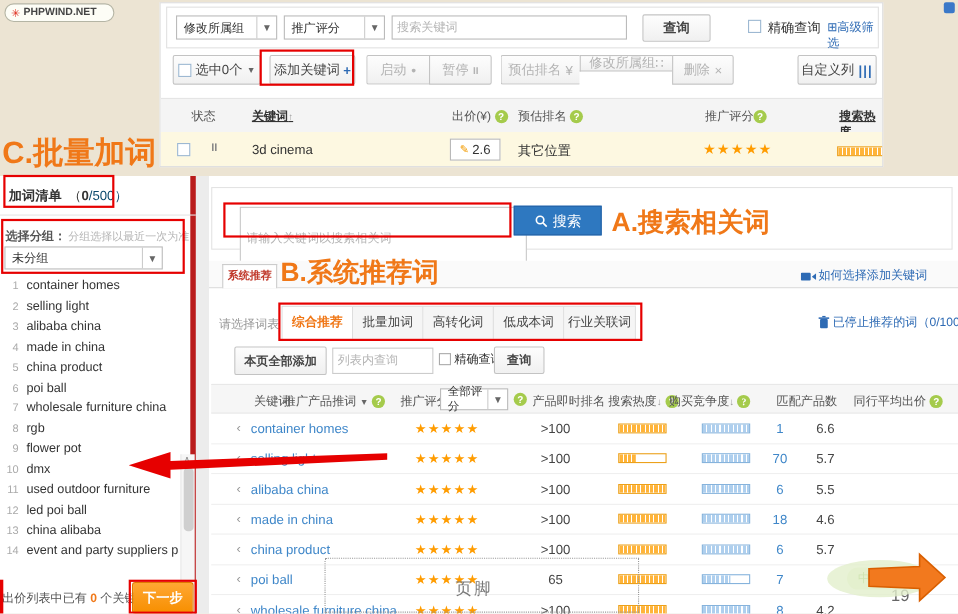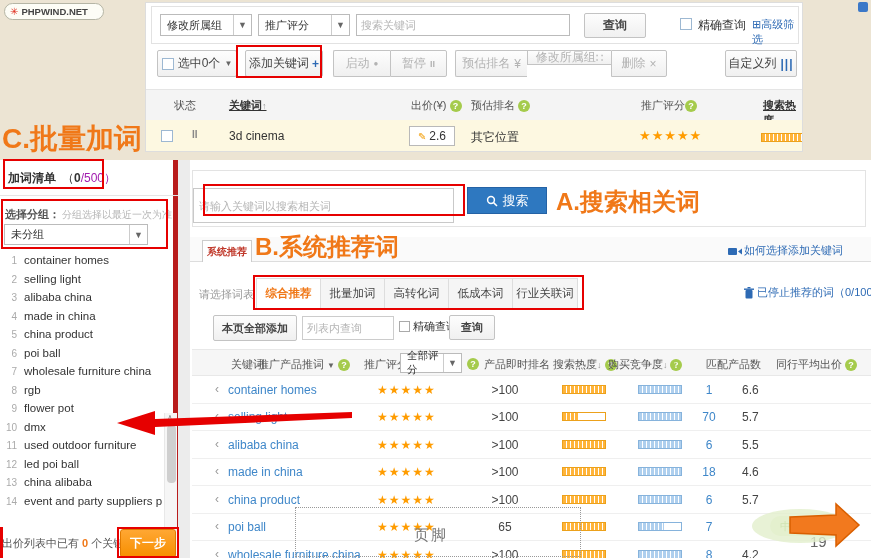--- a/index.html
+++ b/index.html
@@ -150,21 +150,21 @@
     </div>
   </div>
 
   <div class="abs" style="left:0;top:160px;width:871px;height:398px;background:#ececec;"></div>
   <div class="mainbg"></div>
 
   <div class="leftpanel">
     <div class="abs" style="left:0;top:0;width:178px;height:36px;border-bottom:1px solid #e5e5e5;box-sizing:border-box;">
       <span class="abs" style="left:8px;top:10px;font-weight:bold;color:#333;font-size:12px;">加词清单</span>
       <span class="abs" style="left:62px;top:10px;font-size:12px;color:#333;">
-        <span>（</span><span style="font-weight:bold;">0</span><span style="color:#a21caf;">/500）</span>
+        <span>（</span><span style="font-weight:bold;">0</span><span style="color:#0c4a6e;">/500）</span>
       </span>
     </div>
     <span class="abs" style="left:5px;top:47px;font-size:11px;font-weight:bold;color:#555;">选择分组：</span>
     <span class="abs" style="left:62px;top:48px;font-size:10px;color:#b5b5b5;">分组选择以最近一次为准</span>
     <div class="sel" style="left:4px;top:64px;width:144px;height:21px;">
       <span>未分组</span>
       <span class="sarrow">▼</span>
     </div>
 
     <div class="litem" style="top:93px;">
@@ -230,21 +230,21 @@
 
     </div>
 
     <span class="abs" style="left:2px;top:376px;font-size:11px;color:#555;white-space:nowrap;">
       <span>出价列表中已有 </span><span style="color:#f07818;font-weight:bold;">0</span><span> 个关键词</span>
     </span>
     <button class="abs" style="left:120px;top:369px;width:56px;height:29px;background:linear-gradient(#ffa733,#f78f00);border:1px solid #e07a00;border-radius:3px;color:#fff;font-weight:bold;font-size:12px;">下一步</button>
   </div>
 
   <div class="abs" style="left:192px;top:170px;width:674px;height:57px;background:#fff;border:1px solid #e3e3e3;box-sizing:border-box;">
-    <input class="abs" style="left: 0; top: 17px; width: 249px; height: 23px; border: 1px solid rgb(201, 201, 201); padding: 5px 5px; font-size: 11px;" placeholder="请输入关键词以搜索相关词">
+    <input class="abs" style="left: 25px; top: 17px; width: 249px; height: 23px; border: 1px solid rgb(201, 201, 201); padding: 16px 5px; font-size: 11px;" placeholder="请输入关键词以搜索相关词">
     <button class="abs" style="left:274px;top:16px;width:80px;height:27px;background:#2e78c0;border:1px solid #2462a5;color:#fff;font-size:13px;display:flex;align-items:center;justify-content:center;gap:5px;">
       <svg width="12" height="12" viewBox="0 0 12 12">
           <circle cx="5" cy="5" r="3.4" fill="none" stroke="#fff" stroke-width="1.5"></circle>
           <line x1="7.6" y1="7.6" x2="11" y2="11" stroke="#fff" stroke-width="1.5"></line>
         </svg>
       <span>搜索</span>
     </button>
   </div>
   <div class="ann" style="left:556px;top:186px;font-size:24px;">A.搜索相关词</div>
 

